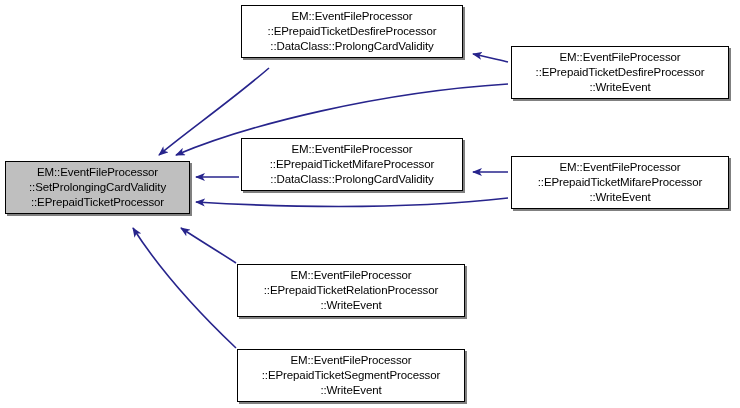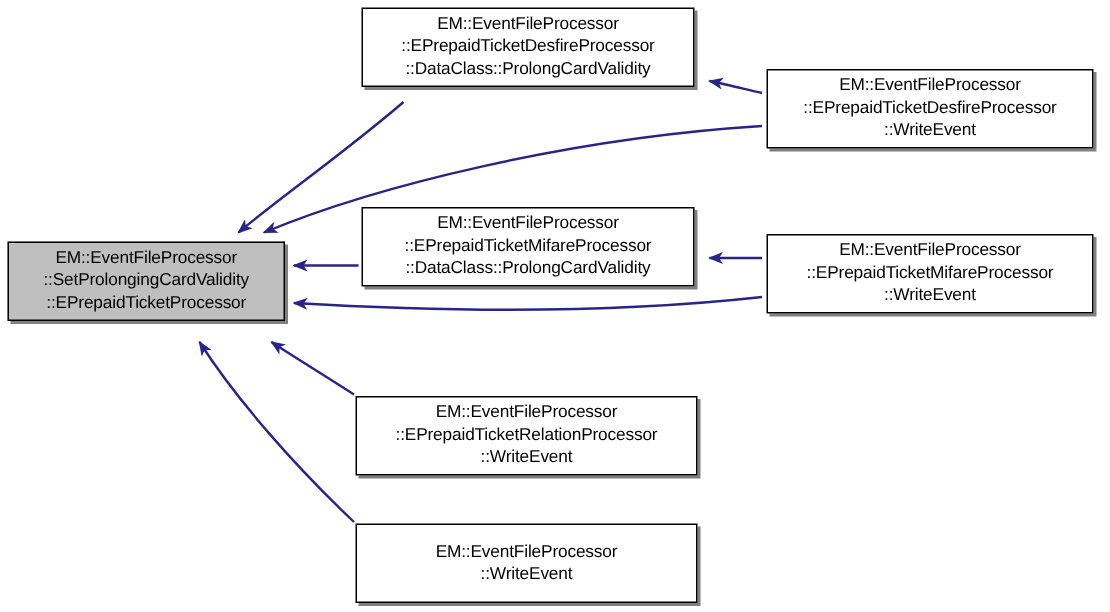--- a/index.html
+++ b/index.html
@@ -93,16 +93,17 @@
   </div>
 
   <div class="node" style="left:237px; top:264px; width:228px; height:53px;">
     <span class="ln">EM::EventFileProcessor</span>
     <span class="ln">::EPrepaidTicketRelationProcessor</span>
     <span class="ln">::WriteEvent</span>
   </div>
 
   <div class="node" style="left:237px; top:349px; width:228px; height:53px;">
     <span class="ln">EM::EventFileProcessor</span>
+    <span class="ln">::EPrepaidTicketSegmentProcessor</span>
     <span class="ln">::WriteEvent</span>
   </div>
 
 </div>
 
 </body></html>

